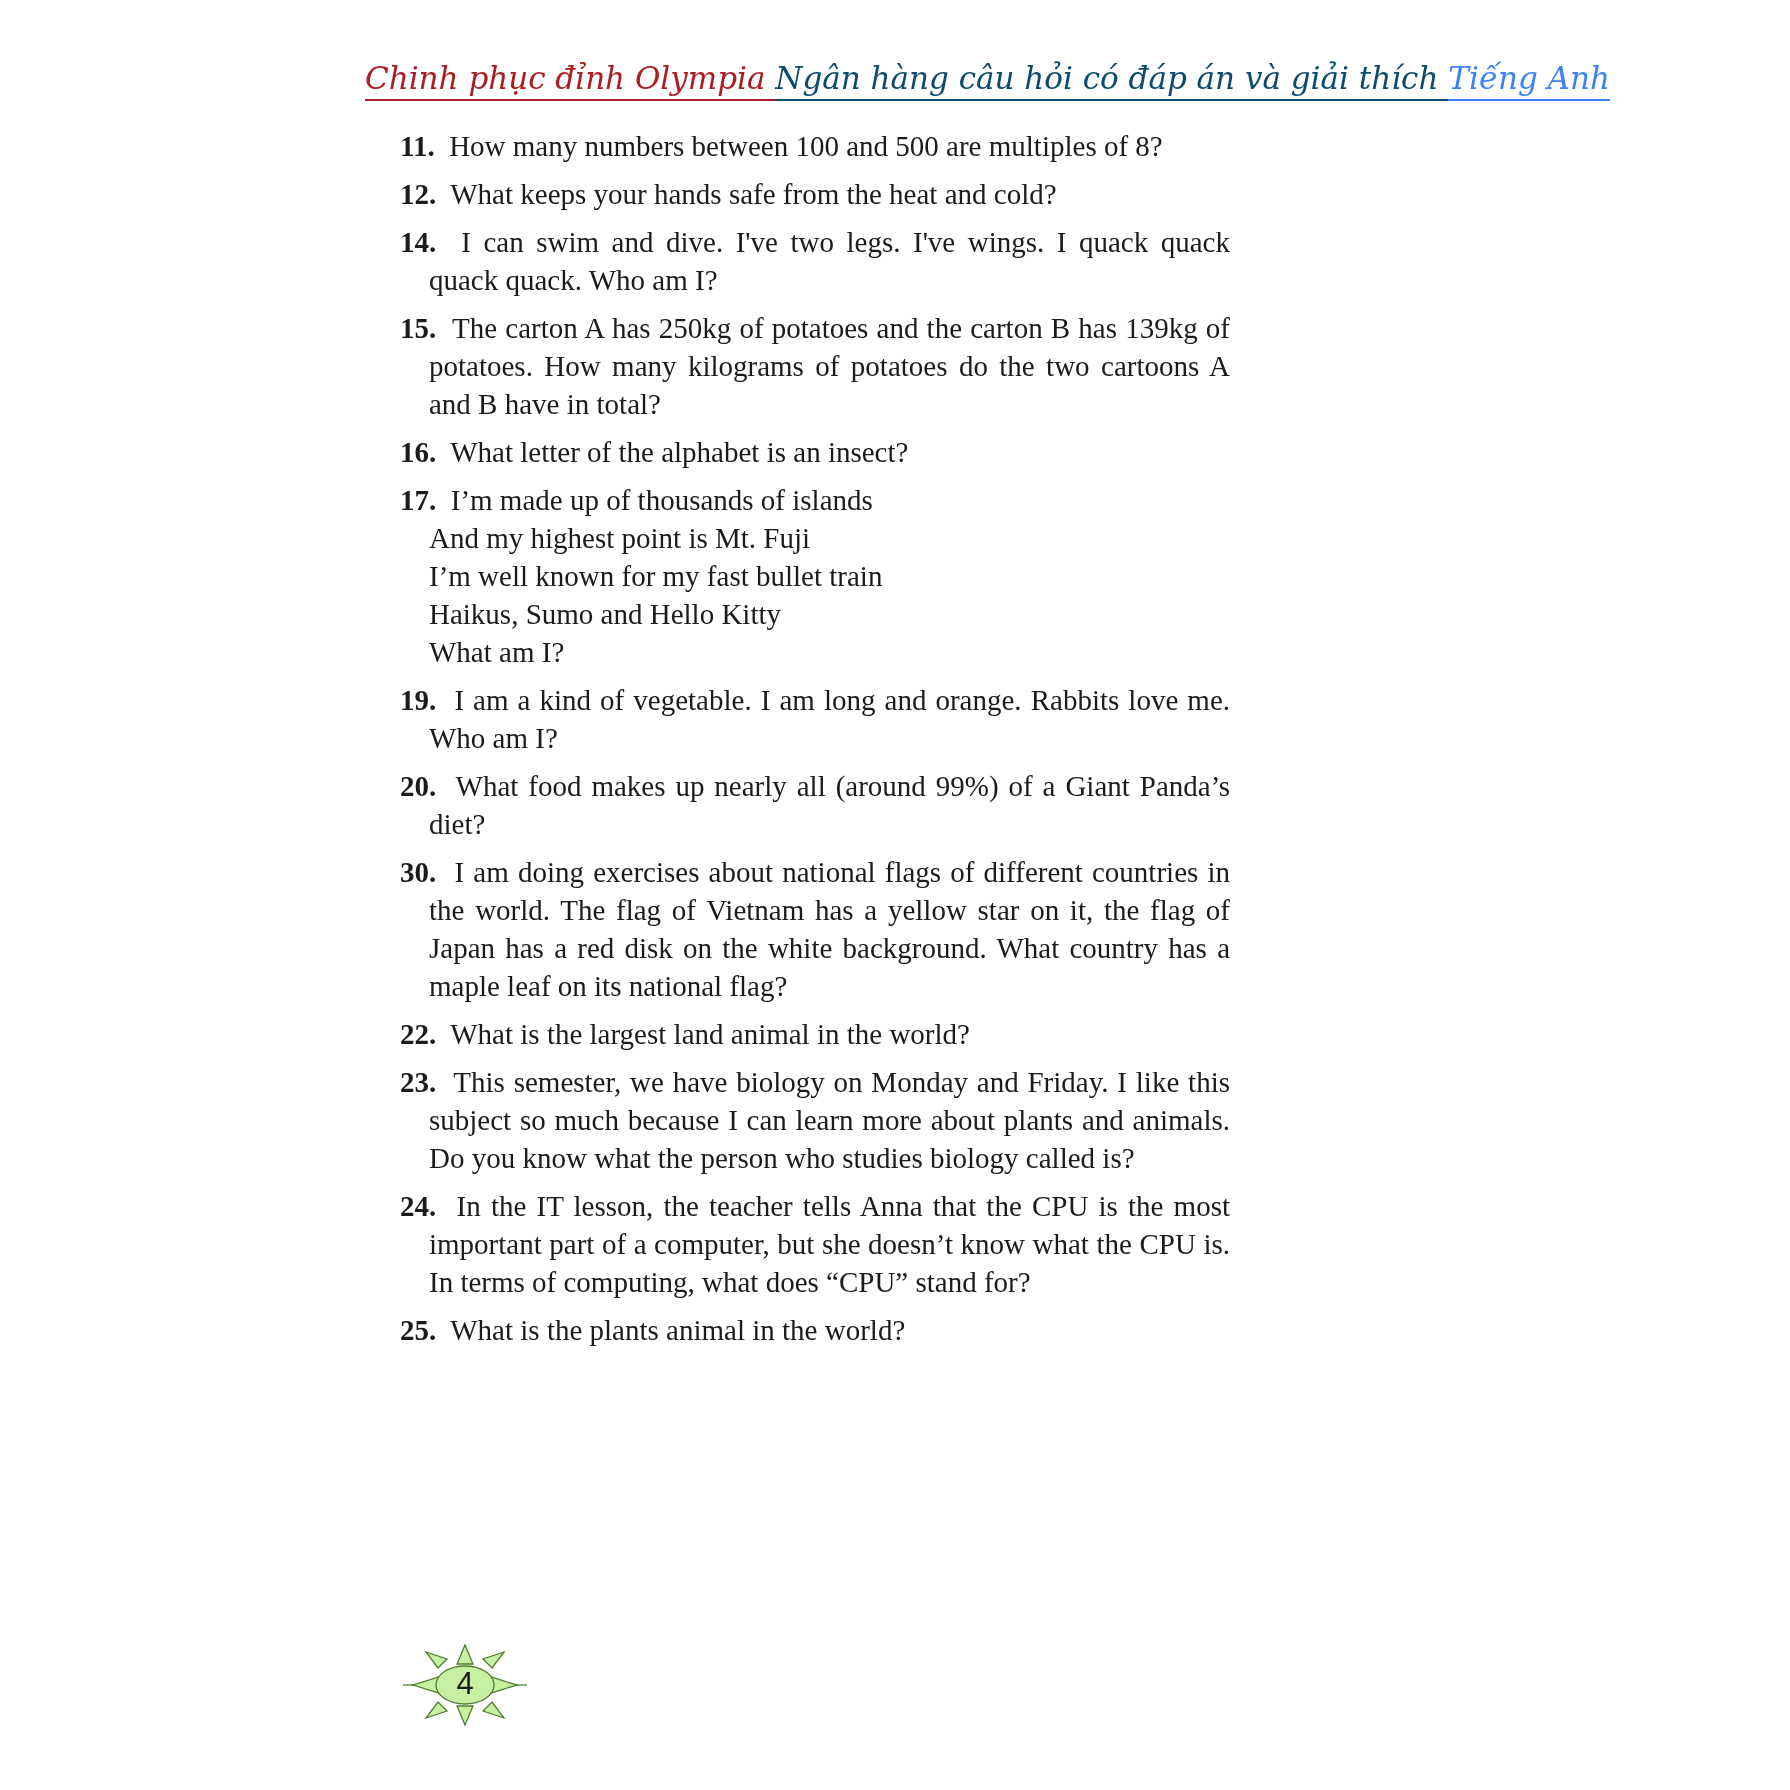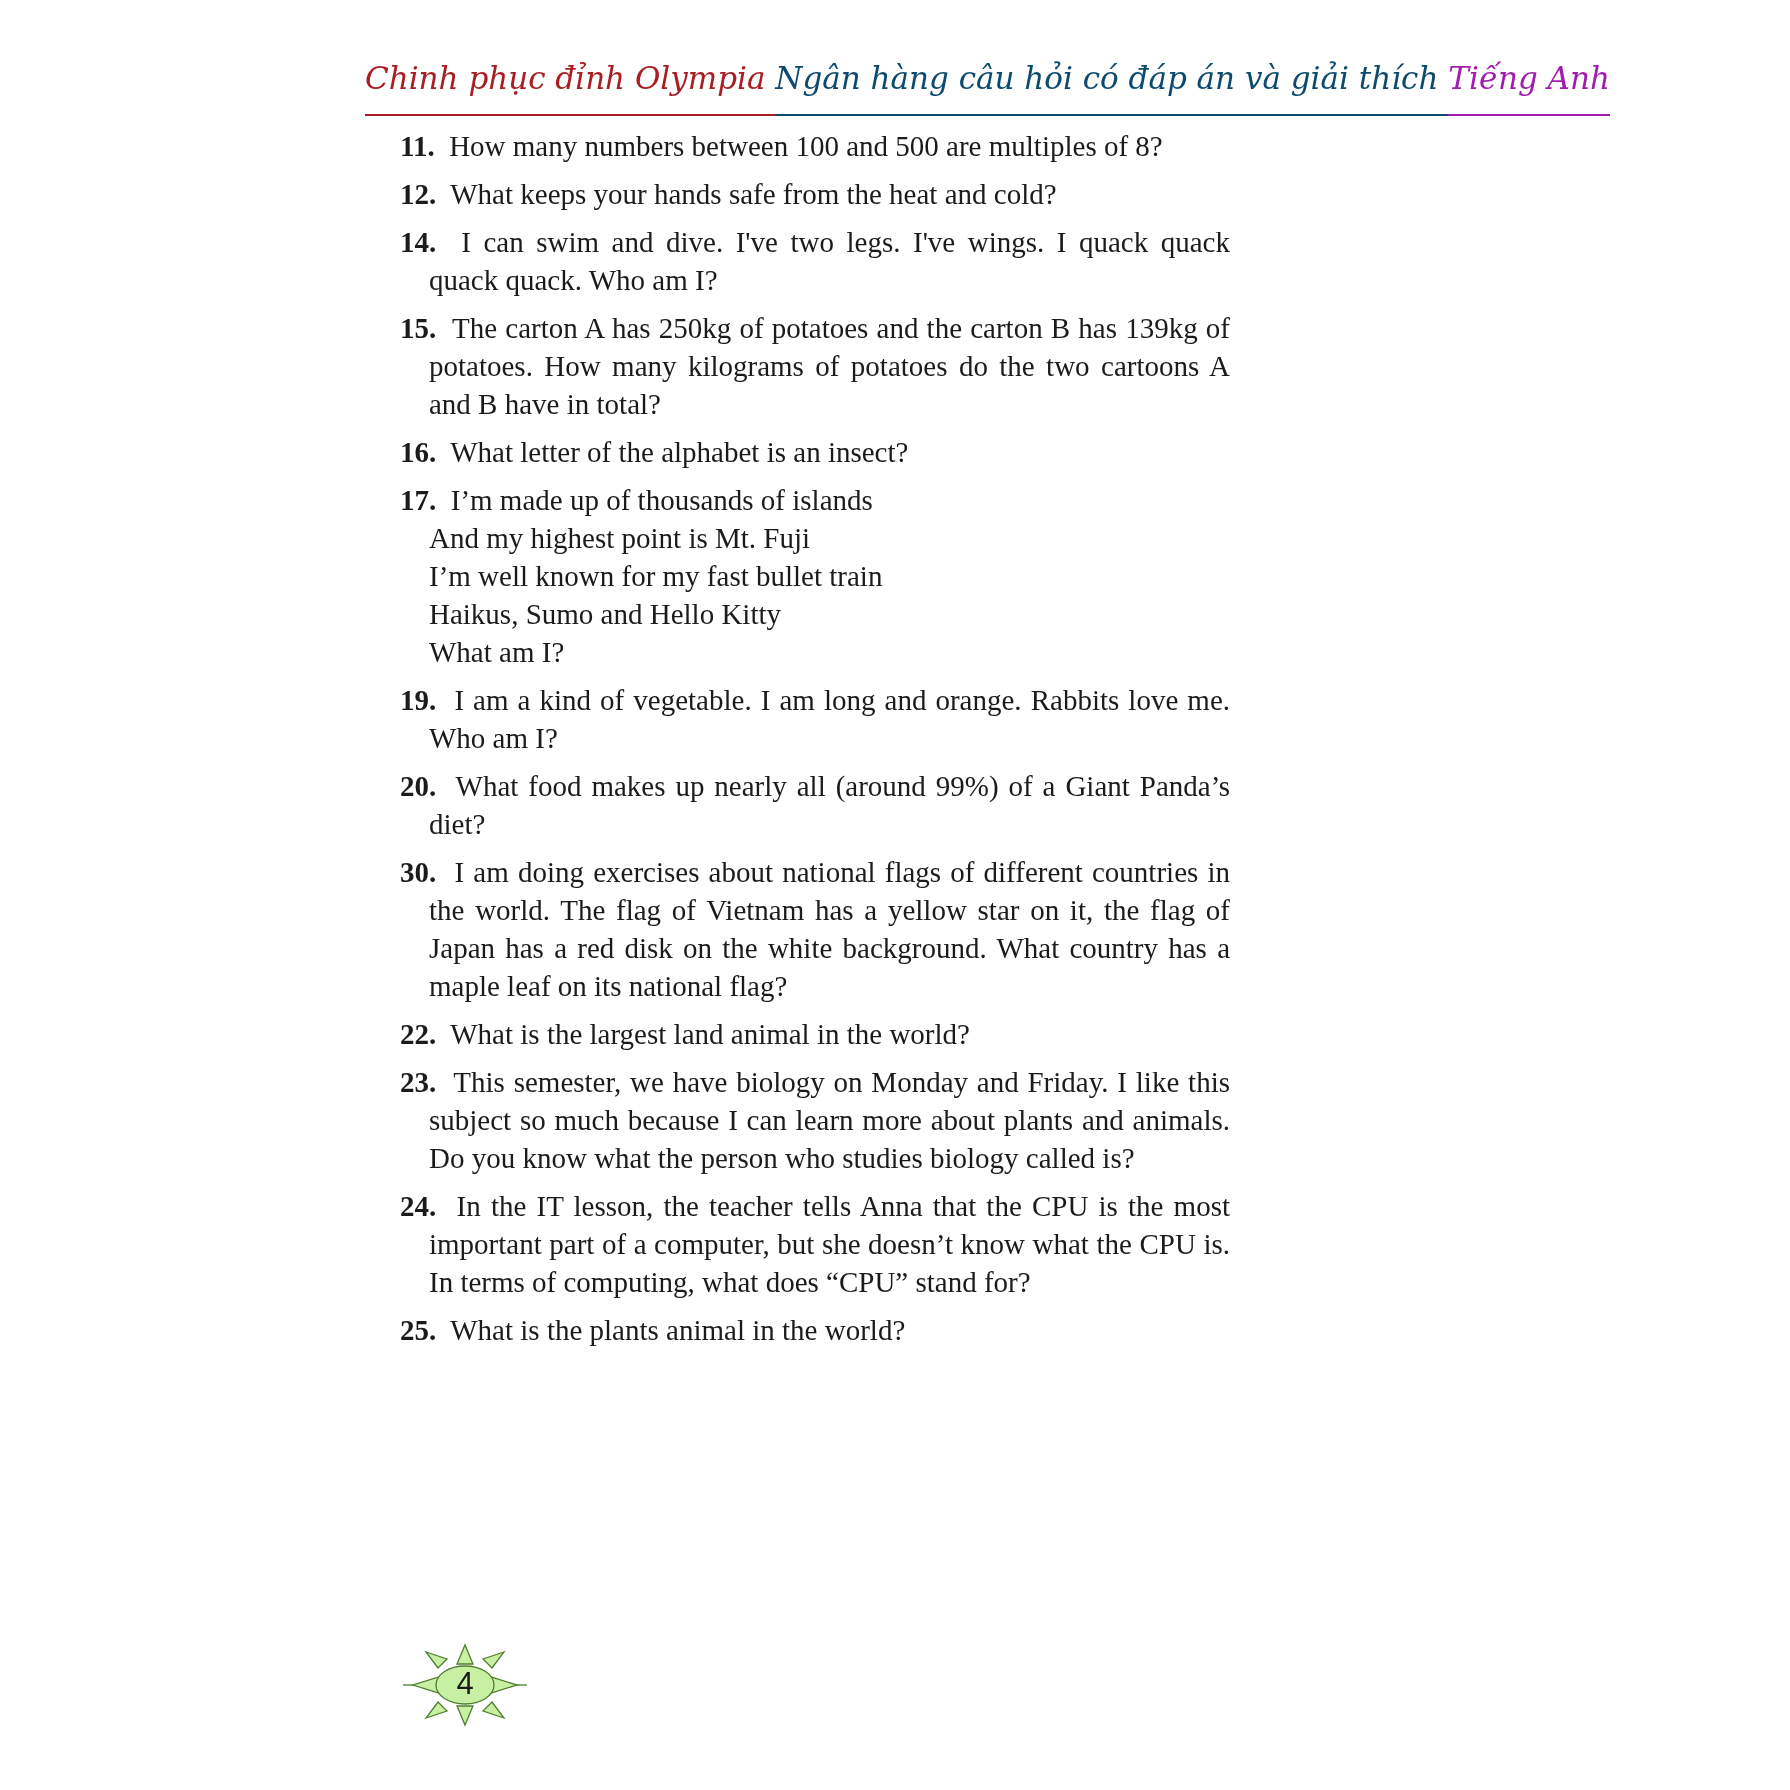--- a/index.html
+++ b/index.html
@@ -16,21 +16,21 @@
     position:absolute;
     left:365px; top:56px;
     white-space:nowrap;
     font-family:"DejaVu Serif", serif;
     font-style:italic;
     font-size:31px;
     line-height:44px;
   }
   .book-header .seg {
     border-bottom:2px solid currentColor;
-    padding-bottom:18px;
+    padding-bottom:3px;
   }
   
   .content {
     position:absolute;
     left:400px; top:127px;
     width:830px;
     font-size:29px;
     line-height:38px;
     text-align:justify;
   }
@@ -54,21 +54,21 @@
     font-family:"Liberation Sans", sans-serif;
     font-size:31px;
     color:#1b1b1b;
   }
 </style>
 </head>
 <body>
 
 <div class="page">
 
-  <div class="book-header" id="book-header"><span class="seg" style="color: rgb(169, 30, 34);">Chinh phục đỉnh Olympia </span><span class="seg" style="color: #0c4a6e;">Ngân hàng câu hỏi có đáp án và giải thích </span><span class="seg" style="color: #a21caf;">Tiếng Anh</span></div>
+  <div class="book-header" id="book-header"><span class="seg" style="color: rgb(169, 30, 34);">Chinh phục đỉnh Olympia </span><span class="seg" style="color: #0c4a6e;">Ngân hàng câu hỏi có đáp án và giải thích </span><span class="seg" style="color: #3b82f6;">Tiếng Anh</span></div>
 
   <div class="content" id="questions">
       <p class="q"><span class="qnum">11.</span>&nbsp; <span>How many numbers between 100 and 500 are multiples of 8?</span></p>
       <p class="q"><span class="qnum">12.</span>&nbsp; <span>What keeps your hands safe from the heat and cold?</span></p>
       <p class="q"><span class="qnum">14.</span>&nbsp; <span>I can swim and dive. I've two legs. I've wings. I quack quack quack quack. Who am I?</span></p>
       <p class="q"><span class="qnum">15.</span>&nbsp; <span>The carton A has 250kg of potatoes and the carton B has 139kg of potatoes. How many kilograms of potatoes do the two cartoons A and B have in total?</span></p>
       <p class="q"><span class="qnum">16.</span>&nbsp; <span>What letter of the alphabet is an insect?</span></p>
       <p class="q"><span class="qnum">17.</span>&nbsp; <span>I’m made up of thousands of islands<br>And my highest point is Mt. Fuji<br>I’m well known for my fast bullet train<br>Haikus, Sumo and Hello Kitty<br>What am I?</span></p>
       <p class="q"><span class="qnum">19.</span>&nbsp; <span>I am a kind of vegetable. I am long and orange. Rabbits love me. Who am I?</span></p>
       <p class="q"><span class="qnum">20.</span>&nbsp; <span>What food makes up nearly all (around 99%) of a Giant Panda’s diet?</span></p>

